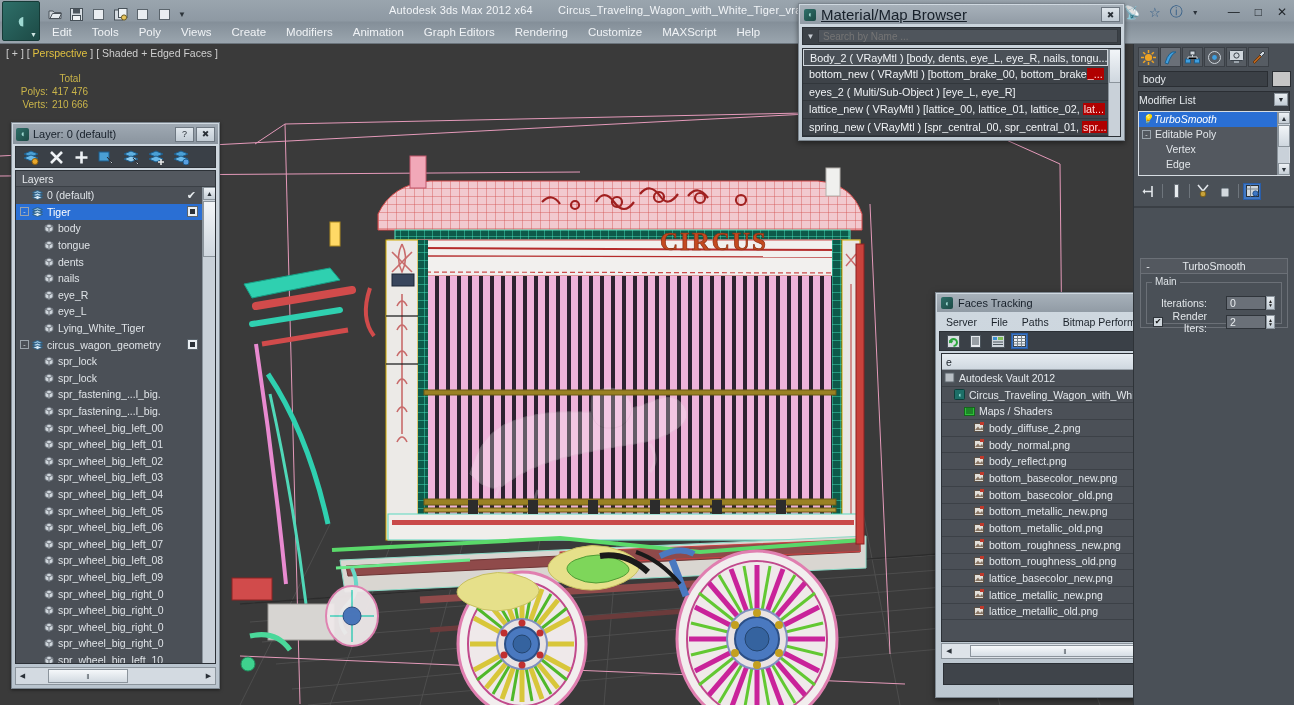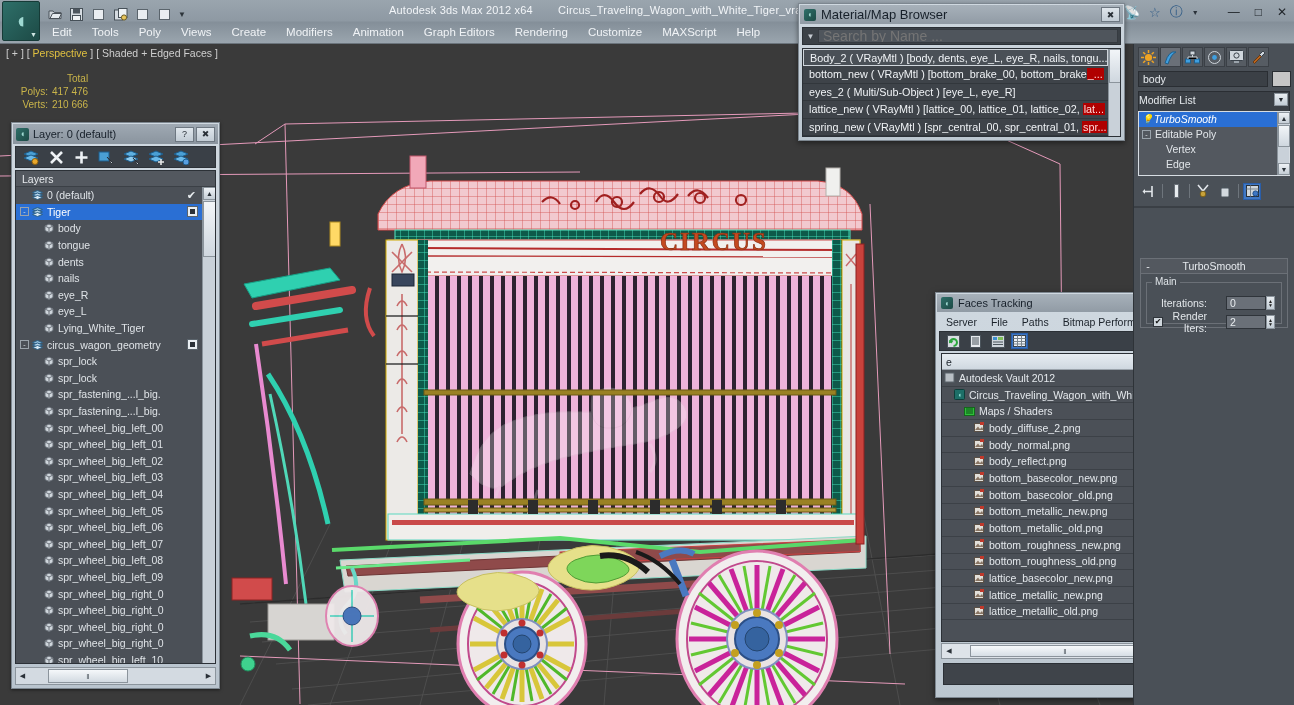--- a/index.html
+++ b/index.html
@@ -66,21 +66,21 @@
     white-space:nowrap;
   }
   #vp-label .persp{ color:#e0c040; }
   #vp-stats{
     position:absolute; left:8px; top:28px; font-size:10px; color:#c9b44a;
     line-height:13px; white-space:nowrap;
   }
   #vp-stats table{ border-collapse:collapse; font-size:10px; color:#c9b44a;}
   #vp-stats td{ padding:0 4px 0 0; }
   #vp-stats td.lab{ text-align:right; width:44px;}
-  #vp-stats td.val{ text-align:right; }
+  #vp-stats td.val{ text-align:center; }
 
   
   #layer-panel{
     position:absolute; left:11px; top:122px; width:209px; height:567px;
     background:linear-gradient(#cfd8e0,#b9c4ce);
     border:1px solid #7d8790;
     box-shadow:0 1px 3px rgba(0,0,0,.5);
   }
   #layer-title{
     position:absolute; left:1px; top:1px; right:1px; height:20px;
@@ -157,29 +157,29 @@
   #mb-title{
     position:absolute; left:1px; top:1px; right:1px; height:19px;
     background:linear-gradient(#a7b1ba,#919ba5);
     display:flex; align-items:center; padding-left:4px;
   }
   #mb-title .mi{
     width:12px;height:12px;background:linear-gradient(135deg,#2e6f69,#1d4a46);
     color:#9fd9d2;font-size:8px;display:flex;align-items:center;justify-content:center;
     margin-right:5px;border-radius:2px;
   }
-  #mb-title .tt{ font-size:13px; color:#17202a;}
+  #mb-title .tt{ font-size:15px; color:#17202a;text-decoration:underline;}
   #mb-search{
     position:absolute; left:3px; top:23px; right:3px; height:18px;
     background:#3b4147; border:1px solid #2b3036; display:flex; align-items:center;
   }
   #mb-search .tri{ width:15px; text-align:center; font-size:8px; color:#c6ccd2;}
   #mb-search .inp{
     flex:1; height:14px; background:#4f555c; border:1px solid #363b41;
-    color:#b9c0c7; font-size:14px; padding-left:4px; line-height:13px;
+    color:#b9c0c7; font-size:10px; padding-left:4px; line-height:13px;
     margin-right:2px;
   }
   #mb-listwrap{
     position:absolute; left:3px; top:44px; right:3px; bottom:3px;
     background:#3e4349; border:1px solid #2b3036; overflow:hidden;
   }
   #mb-list{ position:absolute; left:0;top:0;right:12px;bottom:0; }
   .mrow{
     position:relative; height:17.5px; line-height:17.5px;
     font-size:10.8px; color:#f0f3f6; white-space:nowrap; overflow:hidden;

